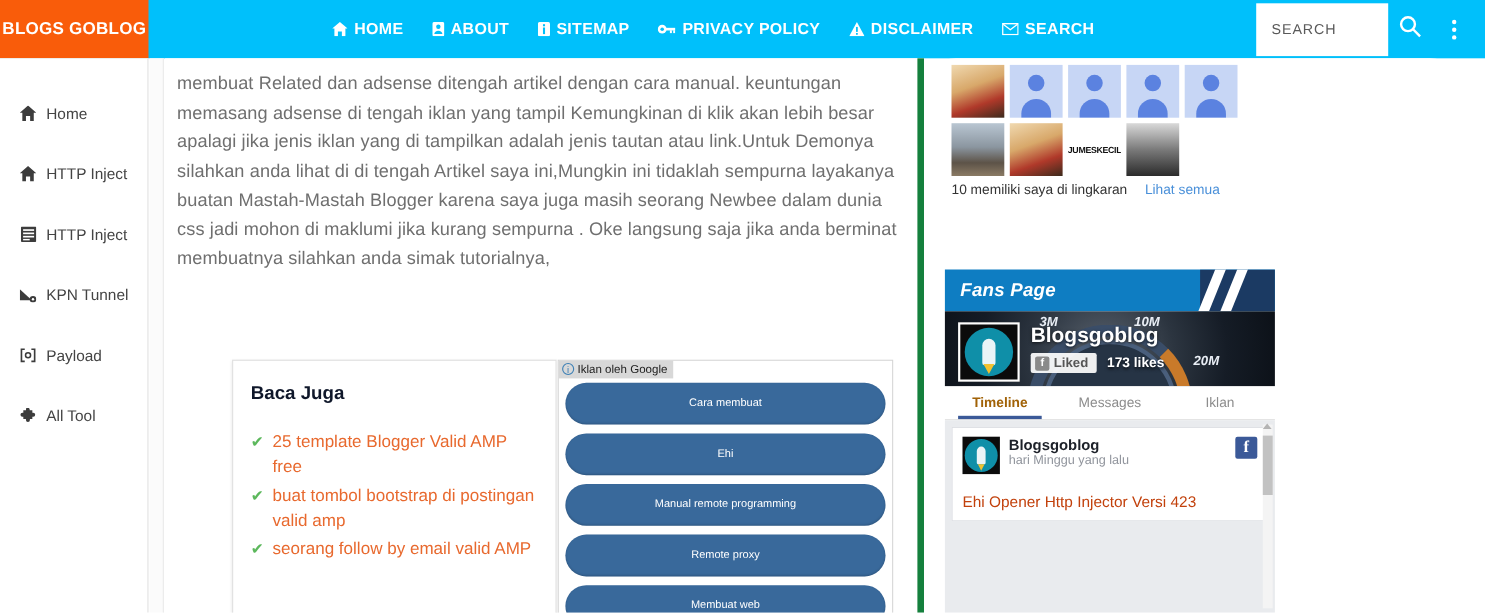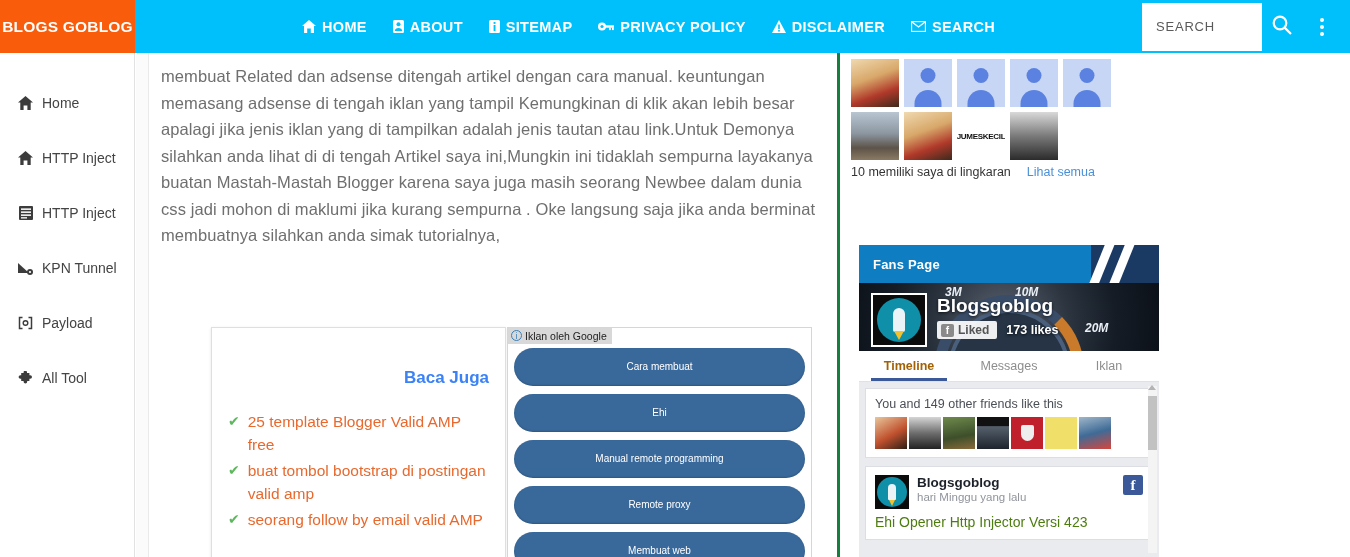--- a/index.html
+++ b/index.html
@@ -72,42 +72,42 @@
 
   
   .gap-col {
     position: absolute; left: 136px; top: 53px; width: 13px; height: 504px;
     background: #fbfbfb; border-right: 1px solid #eaeaea;
   }
 
   
   .content {
     position: absolute; left: 150px; top: 53px; width: 690px; height: 504px;
-    background: #ffffff; border-right: 3px solid #15803d;
+    background: #ffffff; border-right: 6px solid #15803d;
     padding: 10px 0 0 11px; overflow: hidden;
   }
   .article-text {
     width: 668px; font-size: 16.5px; line-height: 26.5px;
     color: #6f6f6f; letter-spacing: .1px; padding-right: 8px;
   }
 
   .widgets-row {
     position: relative; margin-top: 78px; height: 270px;
   }
 
   
   .baca-card {
     position: absolute; left: 50px; top: 0; width: 295px; height: 247px;
     background: #ffffff; border: 1px solid #dfdfdf;
     box-shadow: 0 1px 3px rgba(0,0,0,.10);
     padding: 20px 16px 0 16px;
   }
   .baca-title {
-    text-align: right; color: #3b82f6; font-size: 17px;
-    font-weight: bold; margin-bottom: 22px; margin-top: 20px;
+    text-align: left; color: #0f172a; font-size: 17px;
+    font-weight: bold; margin-bottom: 22px;
   }
   .baca-list { list-style: none; }
   .baca-li {
     display: flex; gap: 8px; align-items: flex-start;
     margin-bottom: 3px;
   }
   .check { color: #5cb85c; font-size: 14px; line-height: 23px; flex: 0 0 auto; }
   .baca-link {
     color: #e8692e; font-size: 15.5px; line-height: 23px;
     cursor: pointer; text-decoration: none;
@@ -133,21 +133,21 @@
   .ad-btn {
     display: block; width: 100%; height: 38px; margin-bottom: 8px;
     background: #39699b; color: #ffffff; border: none; border-radius: 20px;
     font-family: "Liberation Sans", sans-serif; font-size: 10px;
     cursor: pointer; box-shadow: inset 0 -1px 2px rgba(0,0,0,.18);
   }
 
   
   .rail {
     position: absolute; left: 841px; top: 53px; width: 487px; height: 504px;
-    background: #ffffff; padding: 6px 0 0 10px; border-radius: 28px;
+    background: #ffffff; padding: 6px 0 0 24px; border-radius: 28px;
   }
 
   
   .gplus { width: 300px; }
   .gp-row { display: flex; gap: 5px; margin-bottom: 5px; }
   .gp-av { width: 48px; height: 48px; overflow: hidden; position: relative; }
   .gp-blank { background: #c7d6f5; }
   .gp-blank::before {
     content: ""; position: absolute; left: 50%; top: 9px;
     transform: translateX(-50%);
@@ -173,22 +173,22 @@
   .fans {
     position: absolute; left: 18px; top: 192px;
     width: 300px; height: 312px;
     background: #ffffff;
   }
   .fans-head {
     height: 38px; background: #0e7dc2; position: relative; overflow: hidden;
     display: flex; align-items: center; padding-left: 14px;
   }
   .fans-head-title {
-    color: #ffffff; font-size: 13px; font-weight: bold; letter-spacing: .2px;
-    position: relative; z-index: 2;
+    color: #ffffff; font-size: 17px; font-weight: bold; letter-spacing: .2px;
+    position: relative; z-index: 2; font-style: italic;
   }
   .fans-head-dark {
     position: absolute; right: 0; top: 0; width: 68px; height: 38px;
     background: #1b3a63;
   }
   .slash {
     position: absolute; top: -10px; width: 9px; height: 60px;
     background: #ffffff; transform: rotate(22deg);
   }
   .fans-cover {
@@ -201,21 +201,21 @@
     border: 11px solid #3a4d68;
     border-right-color: #c97a2a; border-bottom-color: #c97a2a;
   }
   .gauge-inner {
     position: absolute; left: 50%; top: 26px; transform: translateX(-50%);
     width: 122px; height: 122px; border-radius: 50%;
     background: #263445; border: 4px solid #4a5f7c;
   }
   .gmark { position: absolute; color: #e9eef5; font-size: 12px; font-weight: bold; font-style: italic; }
   .gm1 { left: 86px; top: 2px; }
-  .gm2 { left: 156px; top: 2px; }
+  .gm2 { left: 172px; top: 2px; }
   .gm3 { left: 226px; top: 38px; text-align: center; }
   .fans-avatar {
     position: absolute; left: 12px; top: 10px; width: 56px; height: 54px;
     background: #0b0b0b; border: 2px solid #ffffff; z-index: 3;
     display: flex; align-items: center; justify-content: center;
   }
   .fans-av-circle {
     width: 44px; height: 44px; border-radius: 50%;
     background: #0f8fa8; position: relative;
     display: flex; align-items: center; justify-content: center;
@@ -301,21 +301,21 @@
     border-left: 3.5px solid transparent; border-right: 3.5px solid transparent;
     border-top: 6px solid #f2c231;
   }
   .post-name { font-size: 13.5px; font-weight: bold; color: #1d2129; }
   .post-time { font-size: 11.5px; color: #90949c; margin-top: 1px; }
   .fb-badge {
     margin-left: auto; width: 20px; height: 20px; background: #3b5998;
     color: #fff; font-weight: bold; font-size: 15px; line-height: 20px;
     text-align: center; border-radius: 2px; font-family: "Liberation Serif", serif;
   }
-  .post-body { font-size: 14px; color: #4d7c0f; margin-top: 4px; line-height: 18px; }
+  .post-body { font-size: 14px; color: #c2410c; margin-top: 16px; line-height: 18px; }
   .fb-scrollbar {
     position: absolute; right: 2px; top: 4px; width: 9px; height: 167px;
     background: #f4f4f4;
   }
   .fb-thumb {
     position: absolute; right: 2px; top: 14px; width: 9px; height: 54px;
     background: #c2c2c2;
   }
   .fb-arrow {
     position: absolute; right: 3px; top: 3px;
@@ -567,32 +567,20 @@
       </div>
     </div>
 
     <div class="fans-tabs">
       <div class="fans-tab active">Timeline</div>
       <div class="fans-tab">Messages</div>
       <div class="fans-tab">Iklan</div>
     </div>
 
     <div class="fans-feed">
-      <div class="feed-card">
-        <div class="feed-like-txt">You and 149 other friends like this</div>
-        <div class="friend-row">
-          <div class="friend f1"></div>
-          <div class="friend f2"></div>
-          <div class="friend f3"></div>
-          <div class="friend f4"></div>
-          <div class="friend f5"></div>
-          <div class="friend f6"></div>
-          <div class="friend f7"></div>
-        </div>
-      </div>
 
       <div class="feed-card">
         <div class="post-head">
           <div class="post-av">
             <div class="post-av-c">
                 <div class="rocket-sm"></div>
               </div>
           </div>
           <div>
             <div class="post-name">Blogsgoblog</div>

